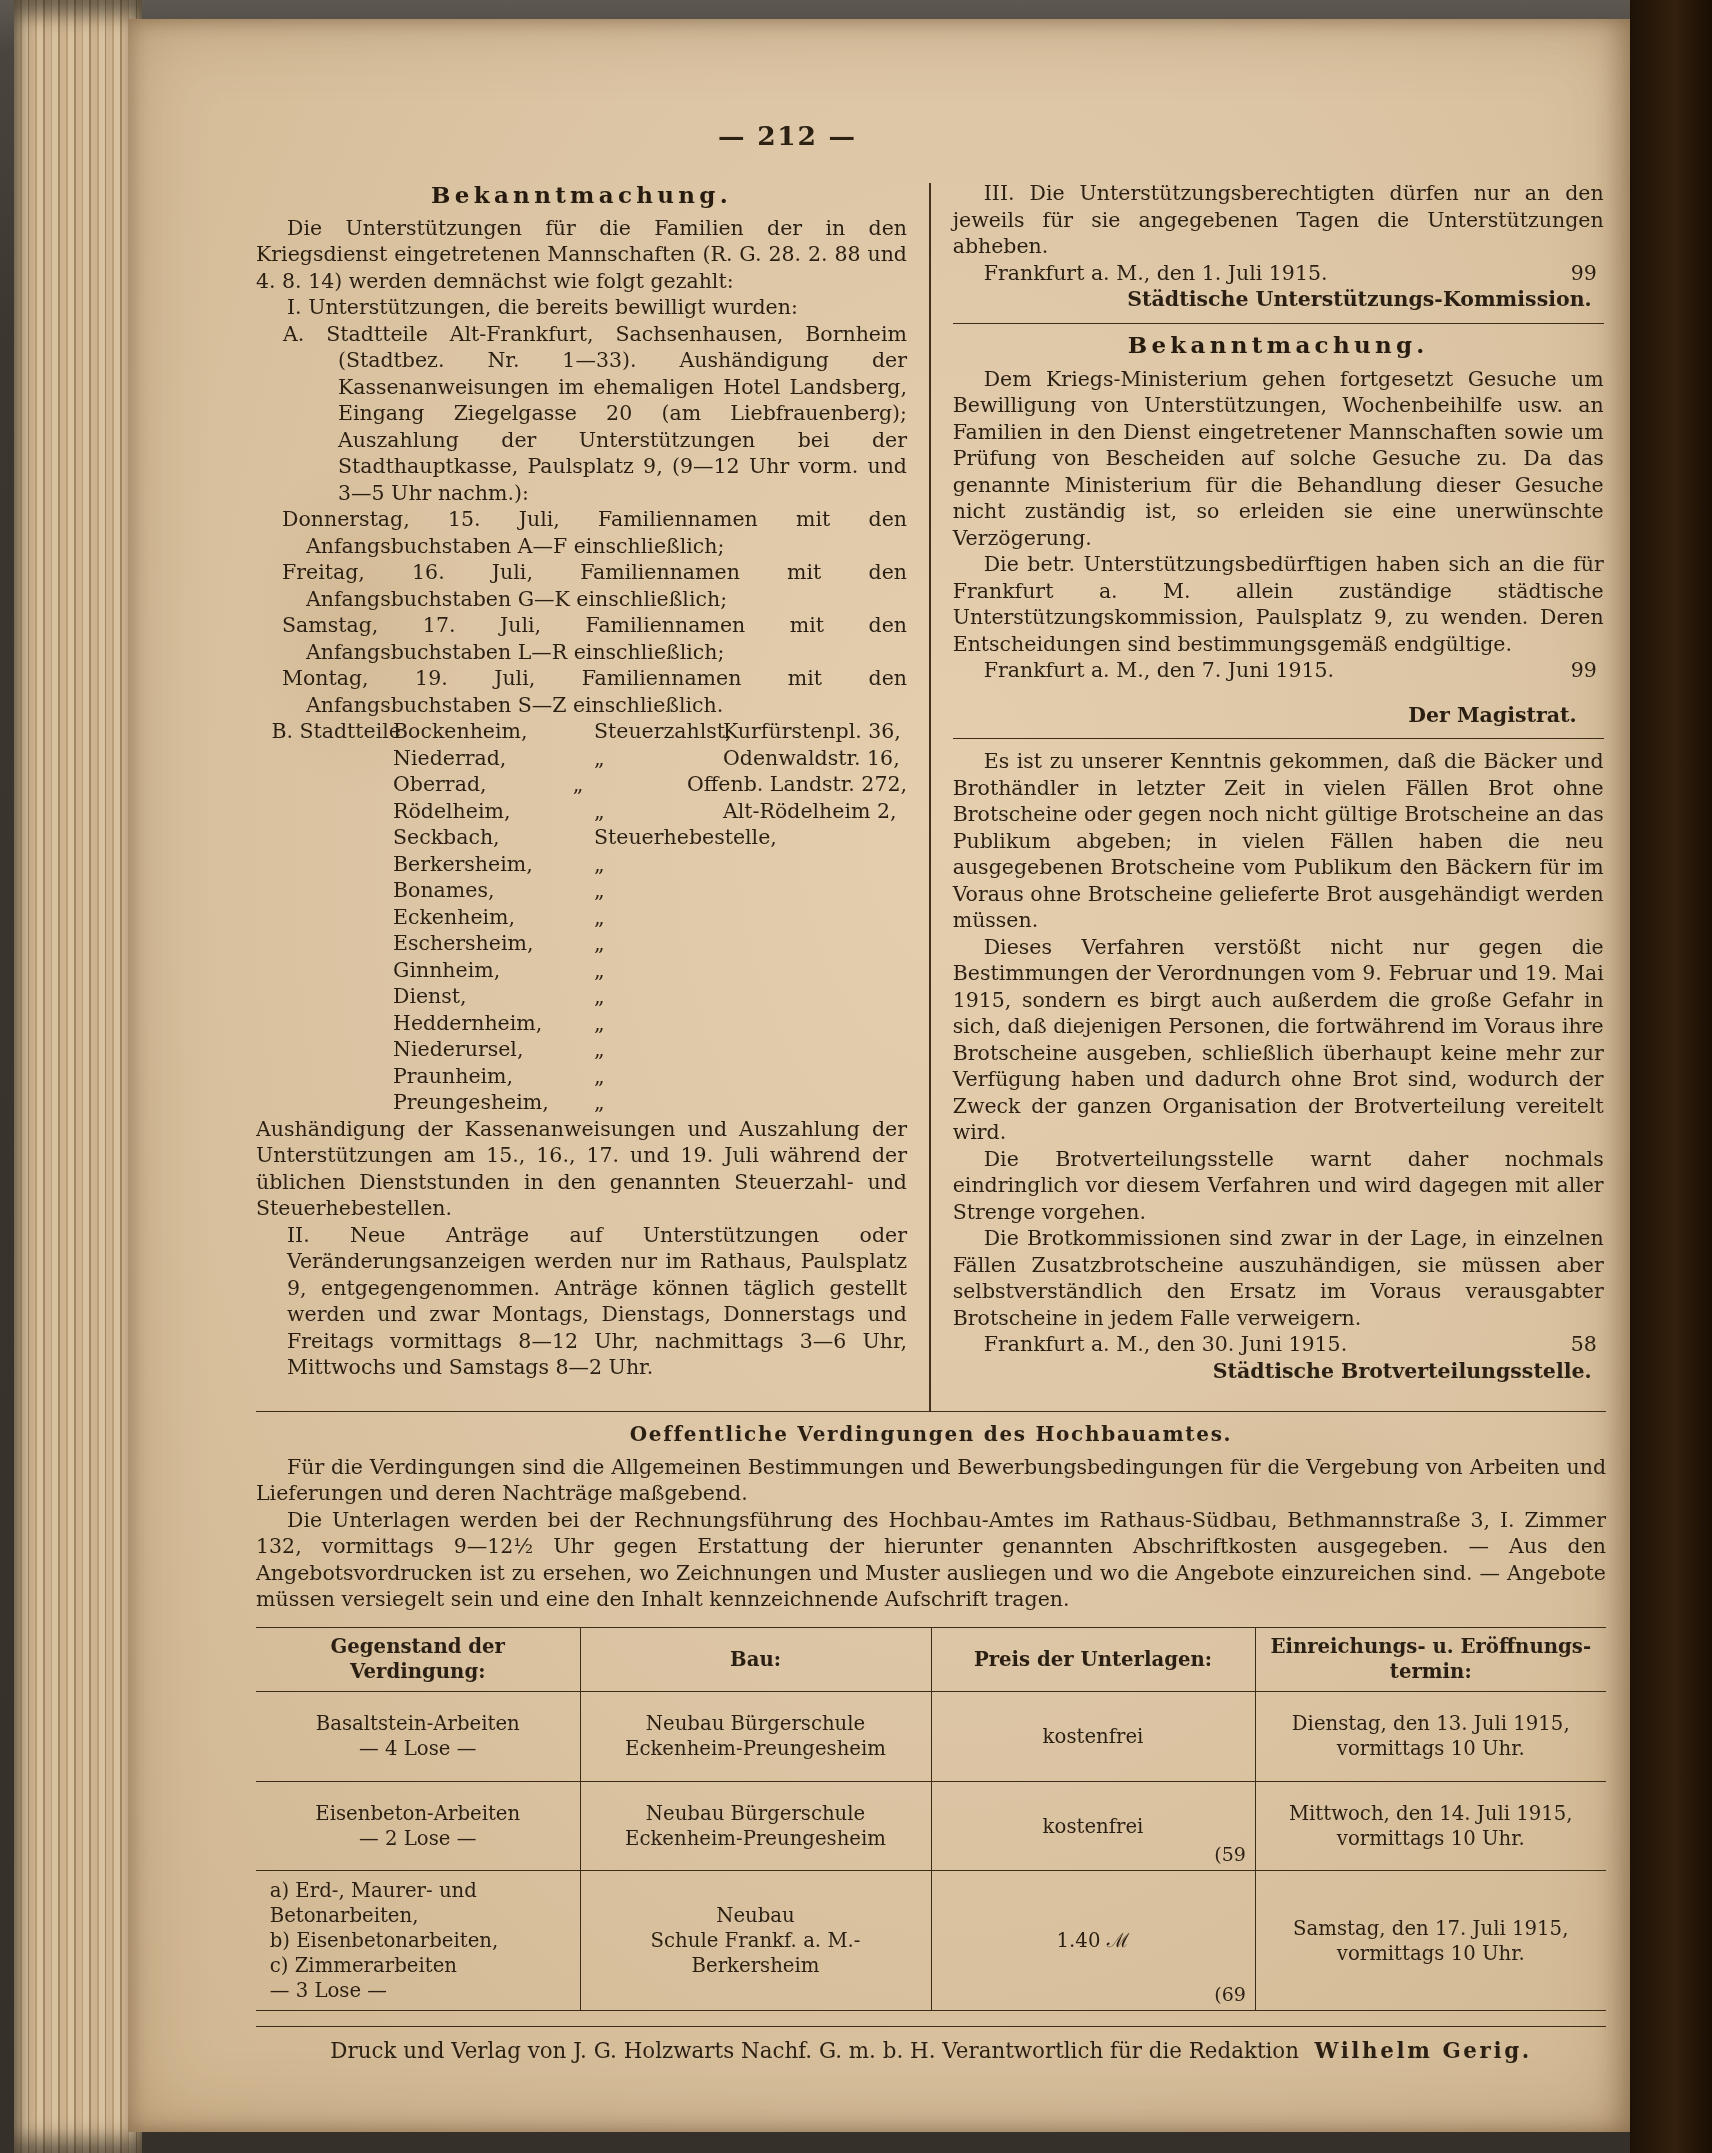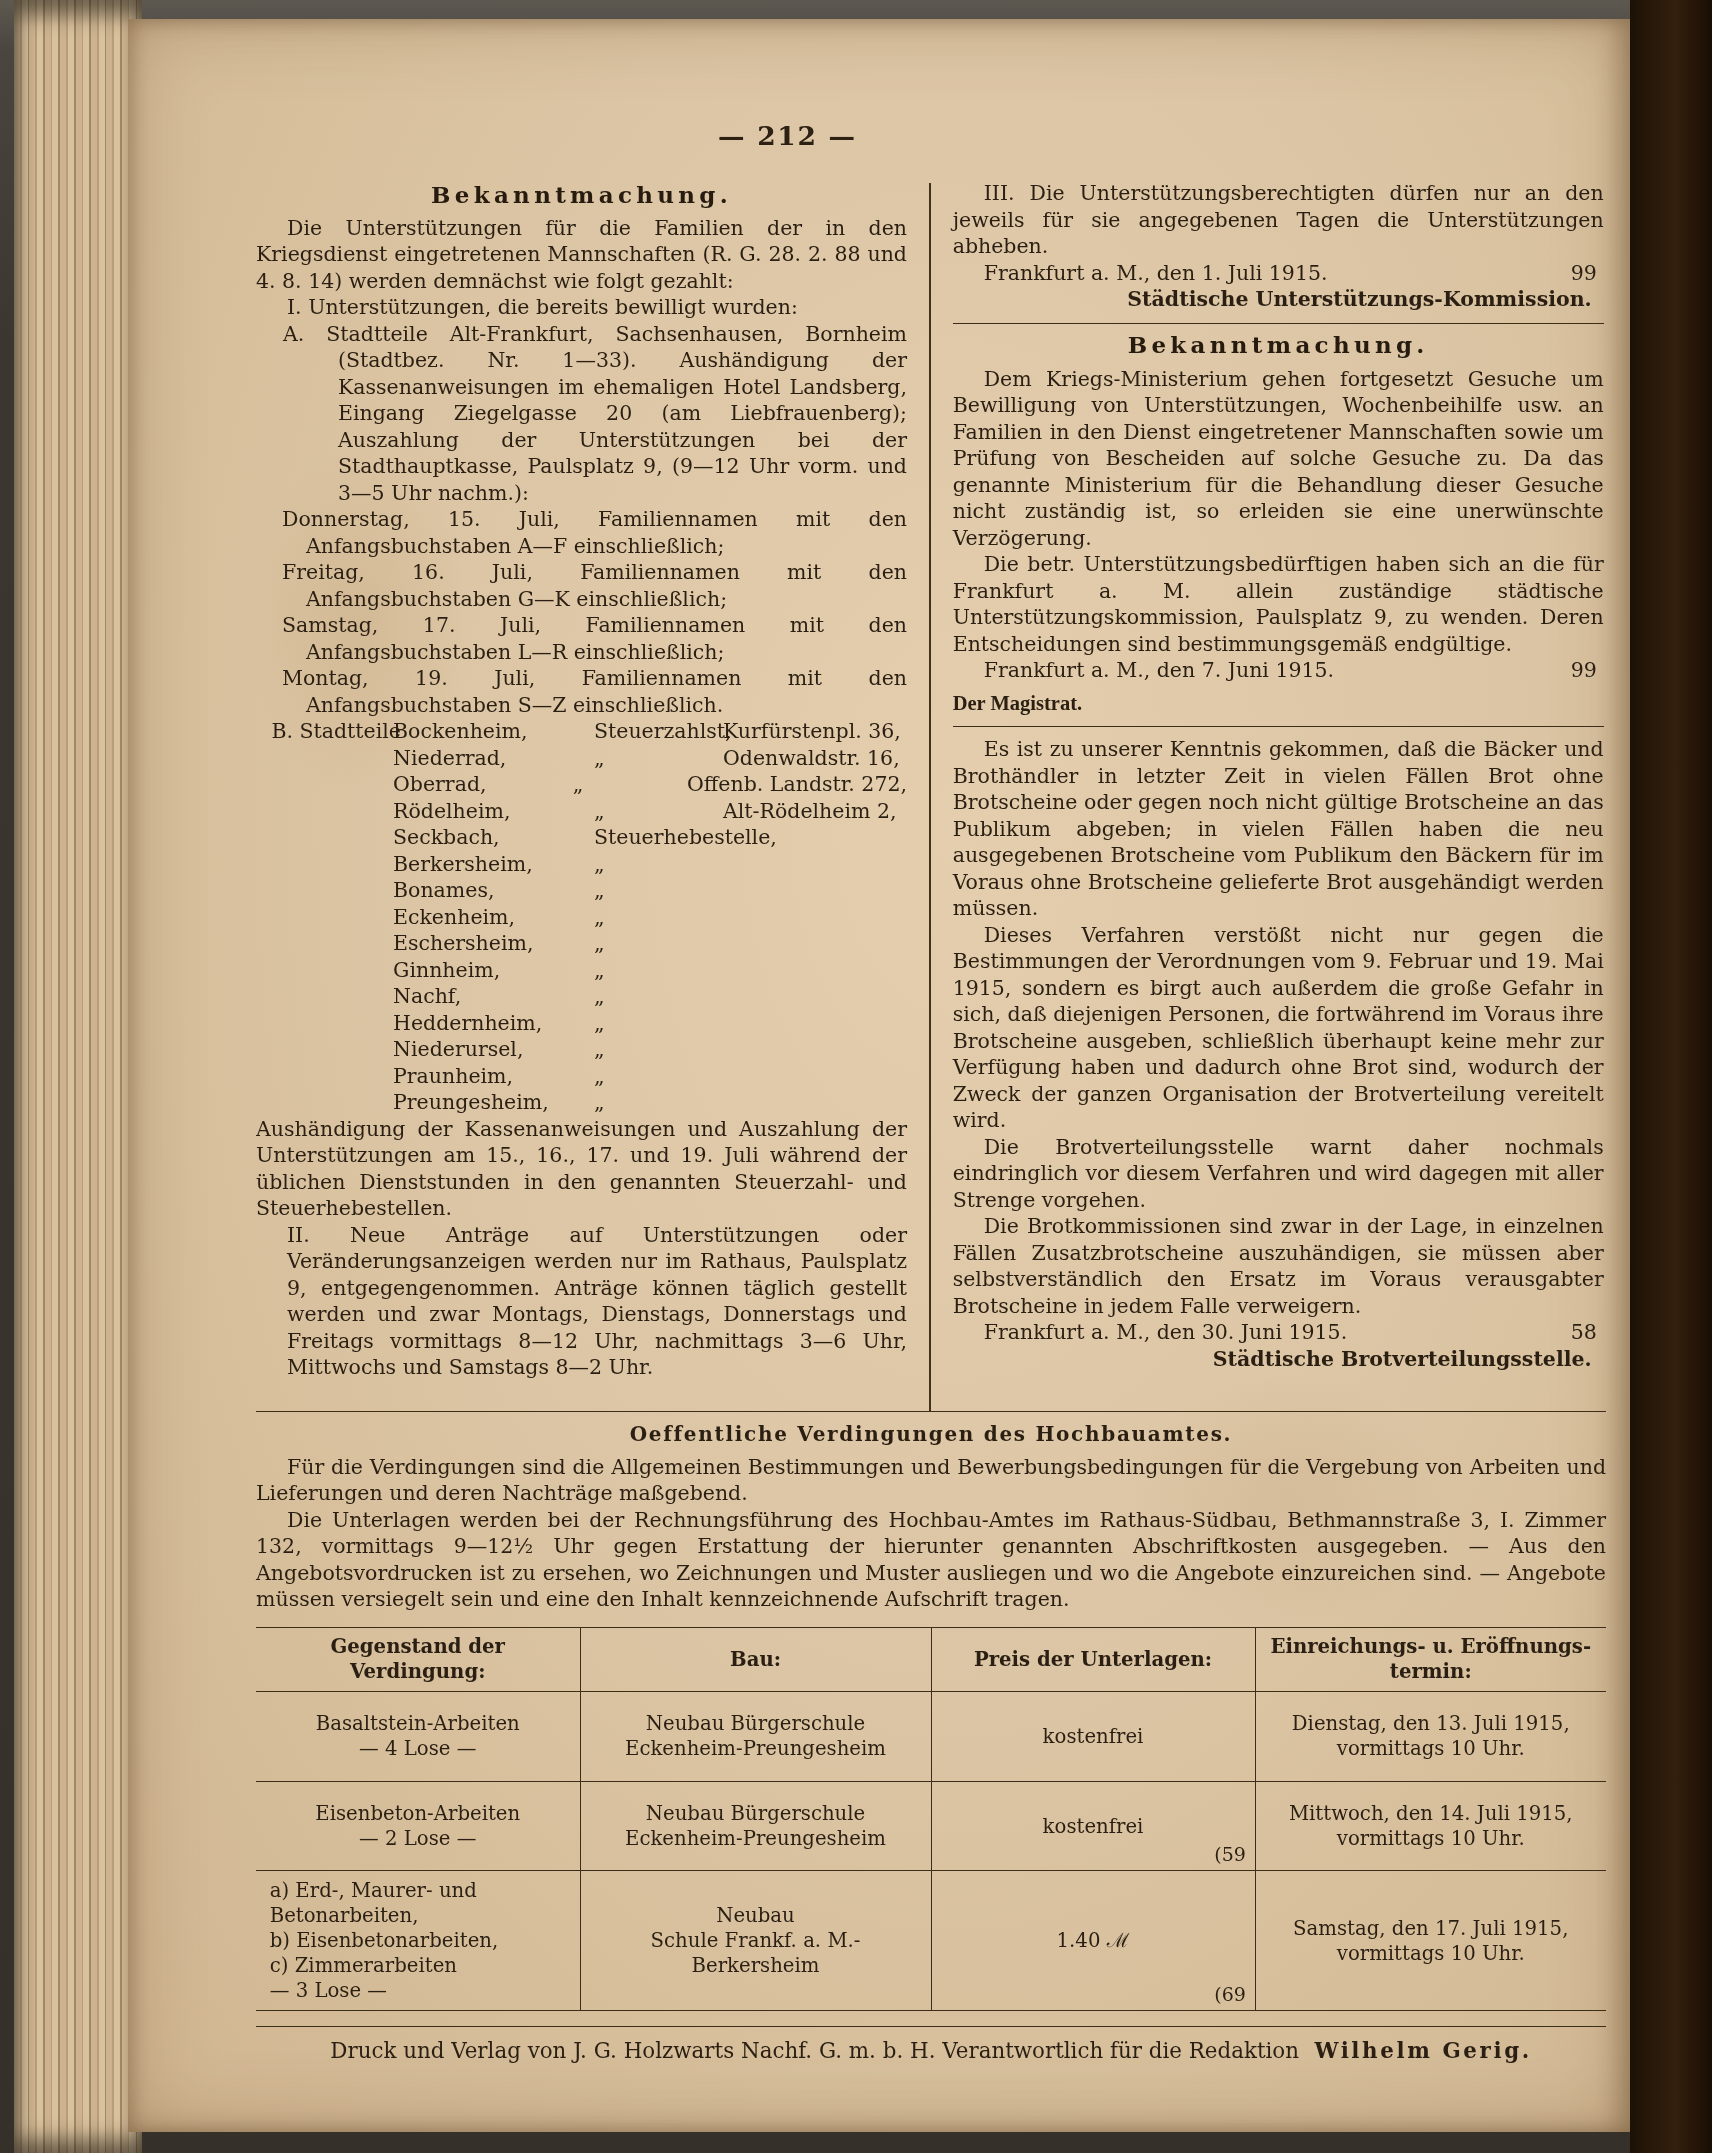--- a/index.html
+++ b/index.html
@@ -54,21 +54,21 @@
   .o-name { width:184px; }
   .o-office { width:146px; padding-left:17px; }
   .o-addr { flex:1; }
   .b-prefix { position:absolute; left:15.4px; }
 
   .rule { border-top:1.7px solid #3c2c1a; margin:10.3px 0 8.6px 0; }
   .dateline { display:flex; padding-left:31px; padding-right:6.8px; }
   .docnum { margin-left:auto; }
   .signature { font-weight:bold; }
   .sig-right { text-align:right; padding-right:12px; }
-  .sig-magistrat { padding-right:27px; margin-top:6px;font-family:Liberation Serif, serif; }
+  .sig-magistrat { text-align:right; padding-right:27px; margin-top:18px; }
 
   .tenders { margin-top:0; font-size:20.5px; line-height:26.5px; }
   .hrule { border-top:1.7px solid #3c2c1a; }
   .tenders-heading { text-align:center; font-size:20px; font-weight:bold; letter-spacing:1.7px; margin:8.6px 0 6.8px 0; }
   .tp { text-indent:31px; }
 
   table.tt { width:100%; border-collapse:collapse; margin-top:13.7px; font-size:19.7px; line-height:25px; }
   .tt th, .tt td { border:1.7px solid #3c2c1a; white-space:pre-line; text-align:center; vertical-align:middle; padding:6.8px 6.8px; }
   .tt tr > *:first-child { border-left:none; }
   .tt tr > *:last-child { border-right:none; }
@@ -173,21 +173,21 @@
               <span class="o-addr"></span>
             </div>
 
             <div class="office-row">
               <span class="o-name">Ginnheim,</span>
               <span class="o-office">„</span>
               <span class="o-addr"></span>
             </div>
 
             <div class="office-row">
-              <span class="o-name">Nachf,</span>
+              <span class="o-name">Dienst,</span>
               <span class="o-office">„</span>
               <span class="o-addr"></span>
             </div>
 
             <div class="office-row">
               <span class="o-name">Heddernheim,</span>
               <span class="o-office">„</span>
               <span class="o-addr"></span>
             </div>
 

